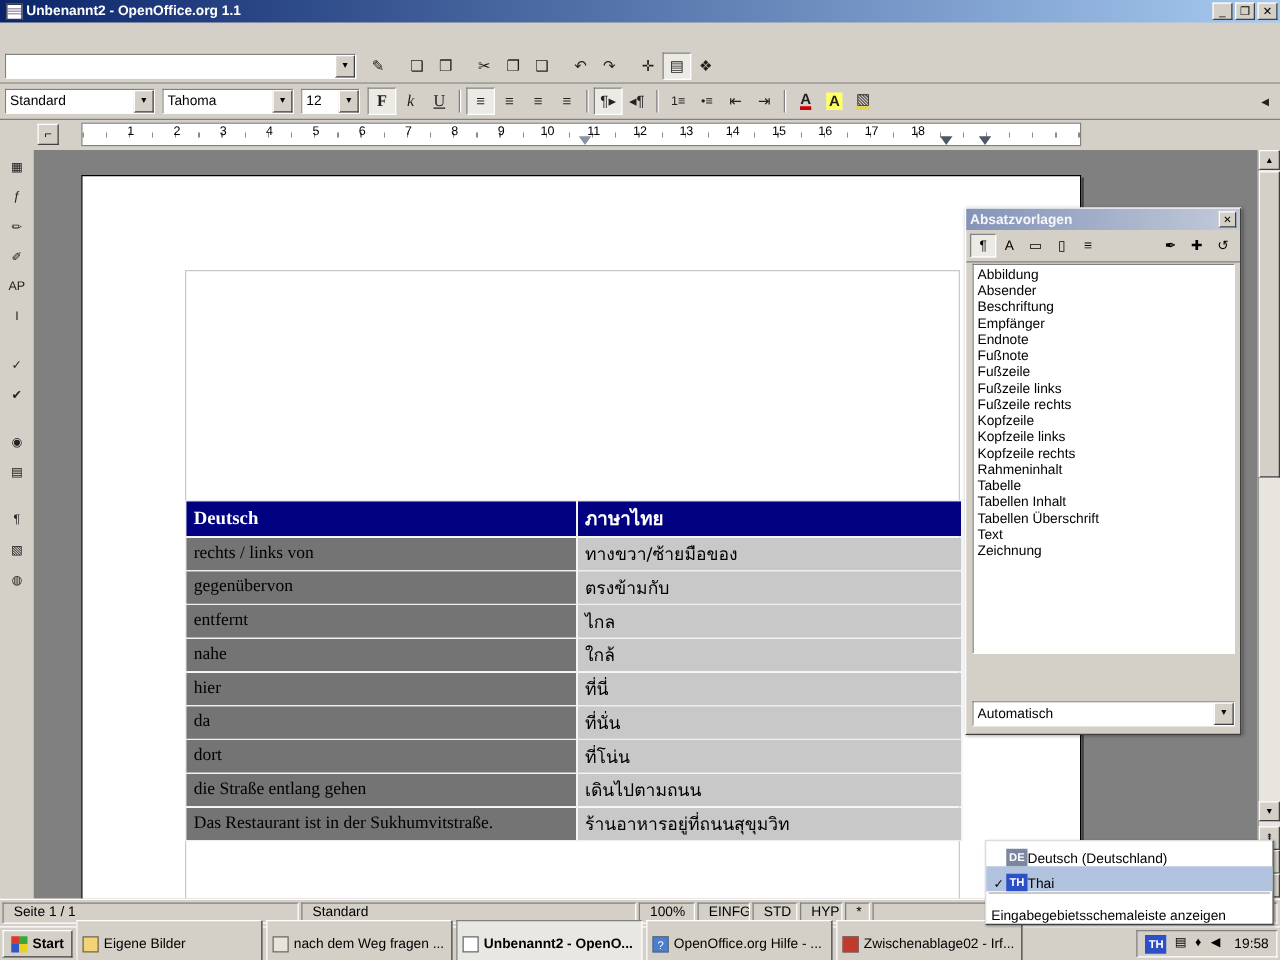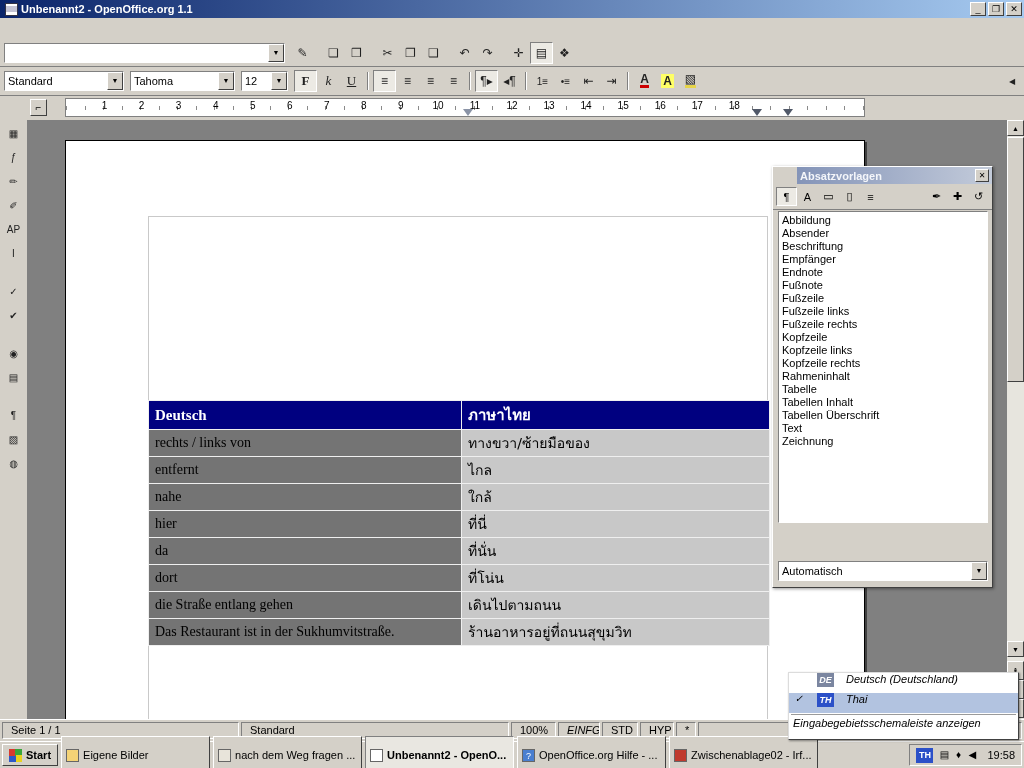--- a/index.html
+++ b/index.html
@@ -88,21 +88,21 @@
   .sb-up{top:0;} .sthumb{position:absolute;left:0;top:17px;width:17px;height:245px;background:#d4d0c8;
     border:1px solid;border-color:#fff #404040 #404040 #fff;}
   .sb-down{top:521px;} .sb-nav1{top:541px;height:19px;} .sb-nav2{top:560px;height:19px;} .sb-nav3{top:579px;height:19px;}
 
   
   .statusbar{position:absolute;left:0;top:719px;width:1024px;height:22px;background:#d4d0c8;
     border-top:1px solid #fff;display:flex;align-items:center;padding:0 2px;gap:2px;}
   .sfield{height:17px;line-height:15px;padding:0 8px;border:1px solid;border-color:#808080 #fff #fff #808080;
     white-space:nowrap;overflow:hidden;}
   .ctr{text-align:right;}
-  .sw1{width:237px;} .sw2{width:268px;} .sw3{width:45px;} .sw4{width:42px;font-style:italic;} .sw5{width:36px;} .sw6{width:34px;} .sw7{width:20px;}
+  .sw1{width:237px;} .sw2{width:268px;} .sw3{width:45px;} .sw4{width:42px;} .sw5{width:36px;} .sw6{width:34px;} .sw7{width:20px;}
   .sflex{flex:1;}
 
   
   .taskbar{position:absolute;left:0;top:741px;width:1024px;height:27px;background:#d4d0c8;
     border-top:1px solid #fff;display:flex;align-items:center;padding:0 2px;gap:3px;}
   .start{height:22px;display:flex;align-items:center;gap:4px;font-weight:bold;font-size:11px;
     background:#d4d0c8;border:1px solid;border-color:#fff #404040 #404040 #fff;padding:0 6px;font-family:inherit;}
   .winlogo{width:13px;height:13px;background:conic-gradient(#3aa53a 0 25%,#e8d21e 25% 50%,#2e58c8 50% 75%,#d83a2e 75%);}
   .taskwins{display:flex;flex:1;gap:3px;overflow:hidden;}
   .taskwin{width:149px;height:38px;display:flex;align-items:center;gap:4px;background:#d4d0c8;
@@ -114,38 +114,38 @@
     border-color:#808080 #fff #fff #808080;padding:0 6px;}
   .lang-badge{width:17px;height:15px;background:var(--badge-th,#2b50c8);color:#fff;font-size:9px;
     font-weight:bold;text-align:center;line-height:15px;}
   .tray-ic{width:14px;height:14px;font-size:10px;line-height:14px;text-align:center;}
   .clock{padding-left:4px;}
 
   
   .stylist{position:absolute;left:772px;top:166px;width:221px;height:422px;background:#d4d0c8;
     border:1px solid;border-color:#fff #404040 #404040 #fff;box-shadow:1px 1px 3px rgba(0,0,0,.4);z-index:50;}
   .st-title{height:17px;display:flex;align-items:center;background:linear-gradient(90deg,#8494b8,#c3cbda);
-    padding:0 3px;margin-left:24px;}
+    padding:0 3px;}
   .st-title-text{flex:1;color:#f4f6fa;font-weight:bold;font-size:11px;}
   .st-close{width:14px;height:13px;background:#d4d0c8;border:1px solid;border-color:#fff #404040 #404040 #fff;
     font-size:8px;line-height:10px;text-align:center;padding:0;}
   .st-toolbar{display:flex;align-items:center;height:26px;padding:0 3px;border-bottom:1px solid #808080;}
   .st-btn{width:21px;height:19px;display:flex;align-items:center;justify-content:center;background:transparent;
     border:1px solid transparent;font-size:11px;padding:0;font-family:inherit;}
   .st-btn.pressed{border-color:#808080 #fff #fff #808080;background:#eceae4;}
   .st-btn.push{margin-left:auto;}
   .st-list{position:absolute;left:5px;top:44px;width:210px;height:312px;background:#fff;
     border:1px solid;border-color:#808080 #fff #fff #808080;overflow:hidden;padding:2px 0;}
   .st-item{padding:0 3px;height:13px;line-height:13px;font-size:11px;white-space:nowrap;}
   .st-combo{position:absolute;left:5px;bottom:6px;width:210px;}
 
   
   .langmenu{position:absolute;left:788px;top:672px;width:231px;background:#fff;z-index:100;
     border:1px solid;border-color:#dcdcdc #404040 #404040 #dcdcdc;box-shadow:inset 1px 1px 0 #fff,1px 1px 2px rgba(0,0,0,.4);}
-  .lm-item{height:20px;display:flex;align-items:flex-start;gap:12px;padding:0 4px;font-style:italic;}
+  .lm-item{height:20px;display:flex;align-items:flex-end;gap:0;padding:0 4px;}
   .lm-item.selected{background:var(--selection-bg,#b2c3e0);}
   .lm-check{width:12px;text-align:center;font-size:10px;}
   .lm-badge{width:17px;height:14px;color:#fff;font-size:9px;font-weight:bold;text-align:center;line-height:14px;}
   .b-de{background:var(--badge-de,#7b86a0);} .b-th{background:var(--badge-th,#2b50c8);}
   .lm-sep{height:0;border-top:1px solid #9a9a9a;border-bottom:1px solid #fff;margin:1px 2px;}
   .lm-footer{height:22px;}
 </style>
 </head>
 <body>
 
@@ -363,20 +363,24 @@
               <th class="th-cell">ภาษาไทย</th>
             </tr>
           </thead>
           <tbody>
 
           <tr>
               <td class="td-de">rechts / links von</td>
               <td class="td-th">ทางขวา/ซ้ายมือของ</td>
             </tr>
               <tr>
+              <td class="td-de">gegenübervon</td>
+              <td class="td-th">ตรงข้ามกับ</td>
+            </tr>
+              <tr>
               <td class="td-de">entfernt</td>
               <td class="td-th">ไกล</td>
             </tr>
               <tr>
               <td class="td-de">nahe</td>
               <td class="td-th">ใกล้</td>
             </tr>
               <tr>
               <td class="td-de">hier</td>
               <td class="td-th">ที่นี่</td>

